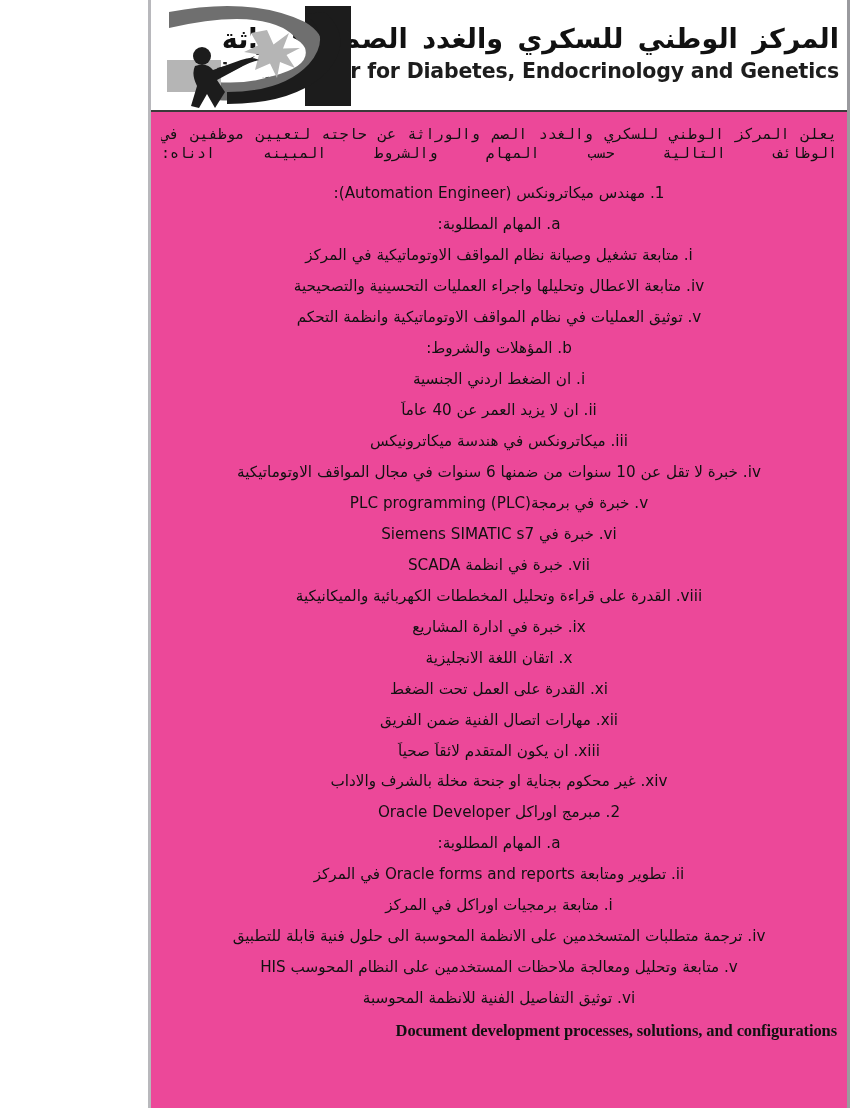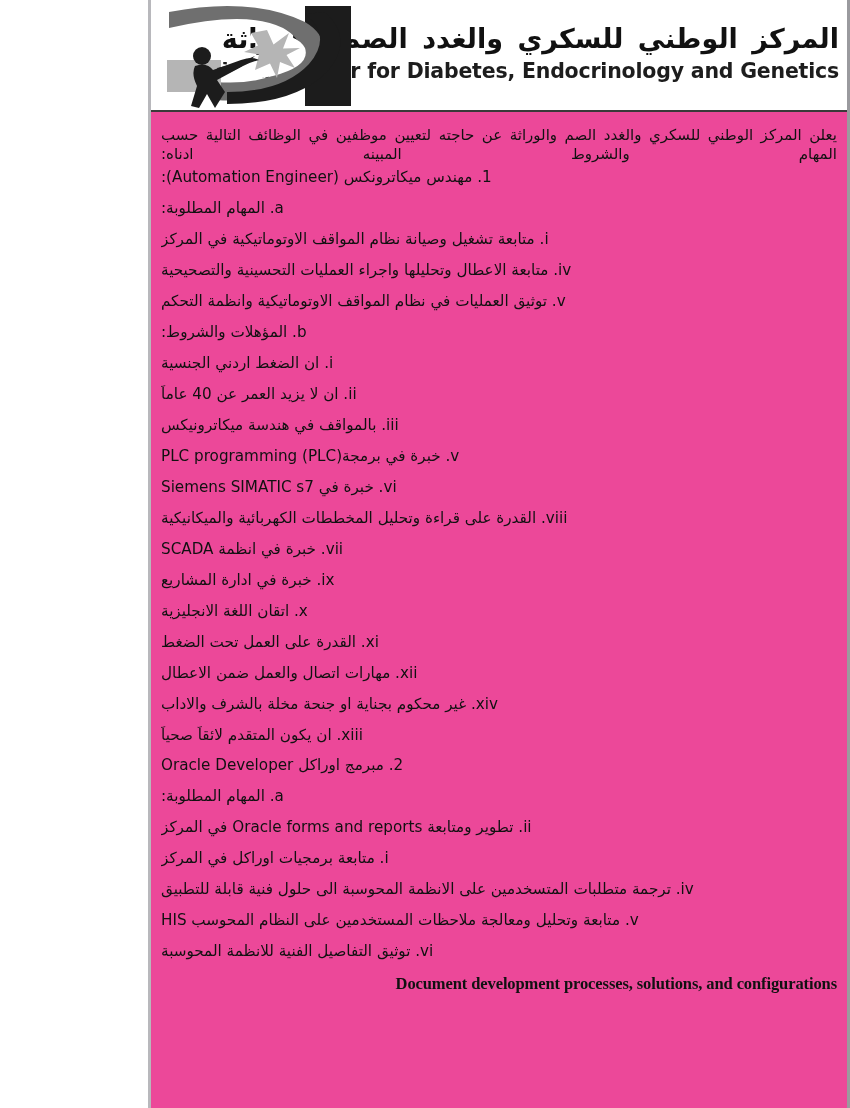--- a/index.html
+++ b/index.html
@@ -93,27 +93,28 @@
     unicode-bidi: isolate;
     margin: 0 0 11.5px 0;
     white-space: nowrap;
     overflow: hidden;
   }
 
   .line.intro {
     white-space: normal;
     text-align: justify;
     text-align-last: justify;
-    margin-bottom: 4px;
+    margin-bottom: 20px;
     font-size: 15px;
     letter-spacing: -0.1px;
+    font-family: Liberation Mono, monospace;
   }
 
   .line.rtl-right {
-    text-align: left;
+    text-align: center;
   }
 
   
   .line.en {
     direction: ltr;
     unicode-bidi: isolate;
     text-align: right;
     font-family: "Liberation Serif", "DejaVu Serif", serif;
     font-size: 16.5px;
     font-weight: 700;
@@ -167,31 +168,32 @@
 
     <div id="lines-container">
         <p class="line rtl-right">1. مهندس ميكاترونكس (Automation Engineer):</p>
         <p class="line rtl-right">a. المهام المطلوبة:</p>
         <p class="line rtl-right">i. متابعة تشغيل وصيانة نظام المواقف الاوتوماتيكية في المركز</p>
         <p class="line rtl-right">iv. متابعة الاعطال وتحليلها واجراء العمليات التحسينية والتصحيحية</p>
         <p class="line rtl-right">v. توثيق العمليات في نظام المواقف الاوتوماتيكية وانظمة التحكم</p>
         <p class="line rtl-right">b. المؤهلات والشروط:</p>
         <p class="line rtl-right">i. ان الضغط اردني الجنسية</p>
         <p class="line rtl-right">ii. ان لا يزيد العمر عن 40 عاماً</p>
-        <p class="line rtl-right">iii. بالمواقف في هندسة ميكاترونيكس</p>
+        <p class="line rtl-right">iii. ميكاترونكس في هندسة ميكاترونيكس</p>
+        <p class="line rtl-right">iv. خبرة لا تقل عن 10 سنوات من ضمنها 6 سنوات في مجال المواقف الاوتوماتيكية</p>
         <p class="line rtl-right">v. خبرة في برمجة(PLC) PLC programming</p>
         <p class="line rtl-right">vi. خبرة في Siemens SIMATIC s7</p>
+        <p class="line rtl-right">vii. خبرة في انظمة SCADA</p>
         <p class="line rtl-right">viii. القدرة على قراءة وتحليل المخططات الكهربائية والميكانيكية</p>
-        <p class="line rtl-right">vii. خبرة في انظمة SCADA</p>
         <p class="line rtl-right">ix. خبرة في ادارة المشاريع</p>
         <p class="line rtl-right">x. اتقان اللغة الانجليزية</p>
         <p class="line rtl-right">xi. القدرة على العمل تحت الضغط</p>
-        <p class="line rtl-right">xii. مهارات اتصال والعمل ضمن الاعطال</p>
+        <p class="line rtl-right">xii. مهارات اتصال الفنية ضمن الفريق</p>
+        <p class="line rtl-right">xiii. ان يكون المتقدم لائقاً صحياً</p>
         <p class="line rtl-right">xiv. غير محكوم بجناية او جنحة مخلة بالشرف والاداب</p>
-        <p class="line rtl-right">xiii. ان يكون المتقدم لائقاً صحياً</p>
         <p class="line rtl-right">2. مبرمج اوراكل Oracle Developer</p>
         <p class="line rtl-right">a. المهام المطلوبة:</p>
         <p class="line rtl-right">ii. تطوير ومتابعة Oracle forms and reports في المركز</p>
         <p class="line rtl-right">i. متابعة برمجيات اوراكل في المركز</p>
         <p class="line rtl-right">iv. ترجمة متطلبات المتسخدمين على الانظمة المحوسبة الى حلول فنية قابلة للتطبيق</p>
         <p class="line rtl-right">v. متابعة وتحليل ومعالجة ملاحظات المستخدمين على النظام المحوسب HIS</p>
         <p class="line rtl-right">vi. توثيق التفاصيل الفنية للانظمة المحوسبة</p>
         <p class="line en">Document development  processes, solutions, and configurations</p>
       </div>
 

